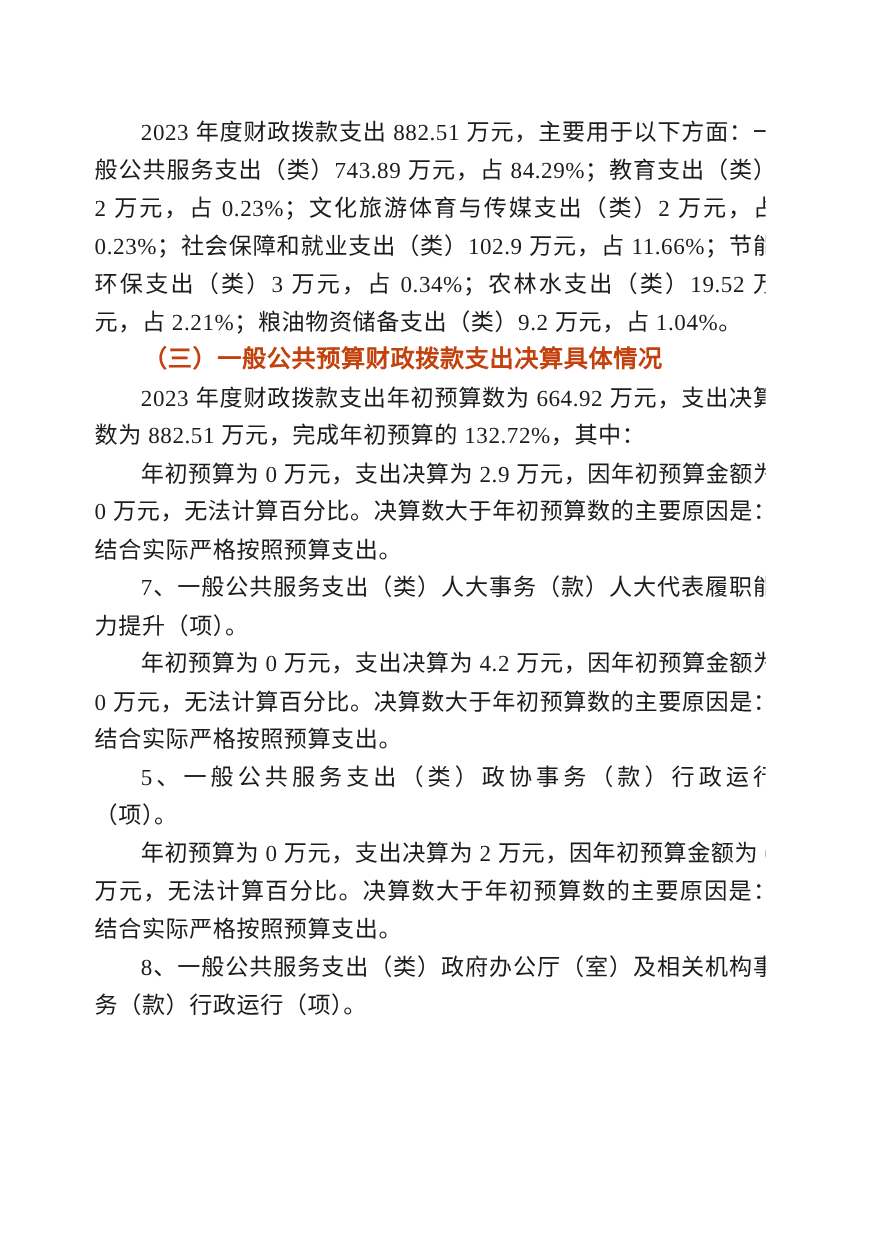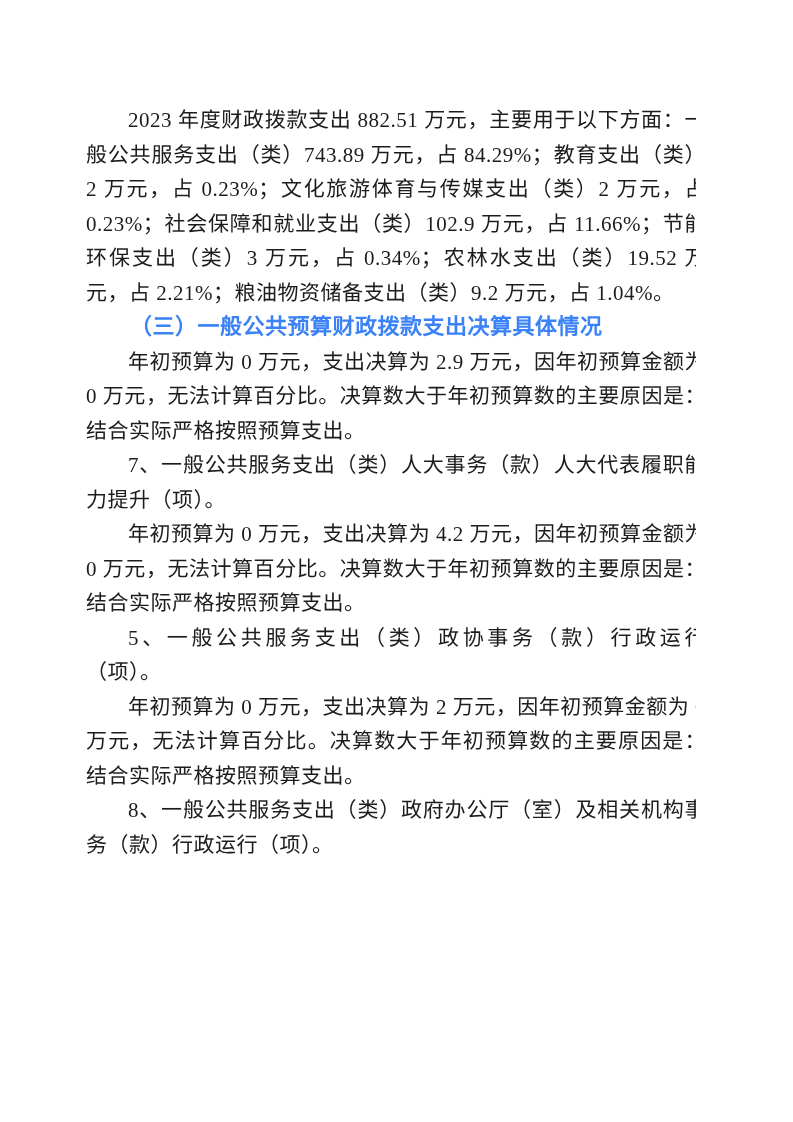--- a/index.html
+++ b/index.html
@@ -29,31 +29,32 @@
     letter-spacing: 0.5px;
   }
   .content p {
     margin: 0;
     padding: 0;
     text-indent: 2em;
   }
   .content p.heading {
     font-family: "Liberation Sans", "DejaVu Sans", sans-serif;
     font-weight: 700;
-    color: #3b82f6;
+    color: #c2410c;
     font-size: 22px;
   }
 </style>
 </head>
 <body>
 
 <main class="page">
   <section class="content">
     <p class="body">2023 年度财政拨款支出 882.51 万元，主要用于以下方面：一般公共服务支出（类）743.89 万元，占 84.29%；教育支出（类）2 万元，占 0.23%；文化旅游体育与传媒支出（类）2 万元，占 0.23%；社会保障和就业支出（类）102.9 万元，占 11.66%；节能环保支出（类）3 万元，占 0.34%；农林水支出（类）19.52 万元，占 2.21%；粮油物资储备支出（类）9.2 万元，占 1.04%。</p>
     <p class="heading">（三）一般公共预算财政拨款支出决算具体情况</p>
+    <p class="body">2023 年度财政拨款支出年初预算数为 664.92 万元，支出决算数为 882.51 万元，完成年初预算的 132.72%，其中：</p>
     <p class="body">年初预算为 0 万元，支出决算为 2.9 万元，因年初预算金额为 0 万元，无法计算百分比。决算数大于年初预算数的主要原因是：结合实际严格按照预算支出。</p>
     <p class="body">7、一般公共服务支出（类）人大事务（款）人大代表履职能力提升（项）。</p>
     <p class="body">年初预算为 0 万元，支出决算为 4.2 万元，因年初预算金额为 0 万元，无法计算百分比。决算数大于年初预算数的主要原因是：结合实际严格按照预算支出。</p>
     <p class="body">5、一般公共服务支出（类）政协事务（款）行政运行（项）。</p>
     <p class="body">年初预算为 0 万元，支出决算为 2 万元，因年初预算金额为 0 万元，无法计算百分比。决算数大于年初预算数的主要原因是：结合实际严格按照预算支出。</p>
     <p class="body">8、一般公共服务支出（类）政府办公厅（室）及相关机构事务（款）行政运行（项）。</p>
   </section>
 </main>
 
 </body></html>

